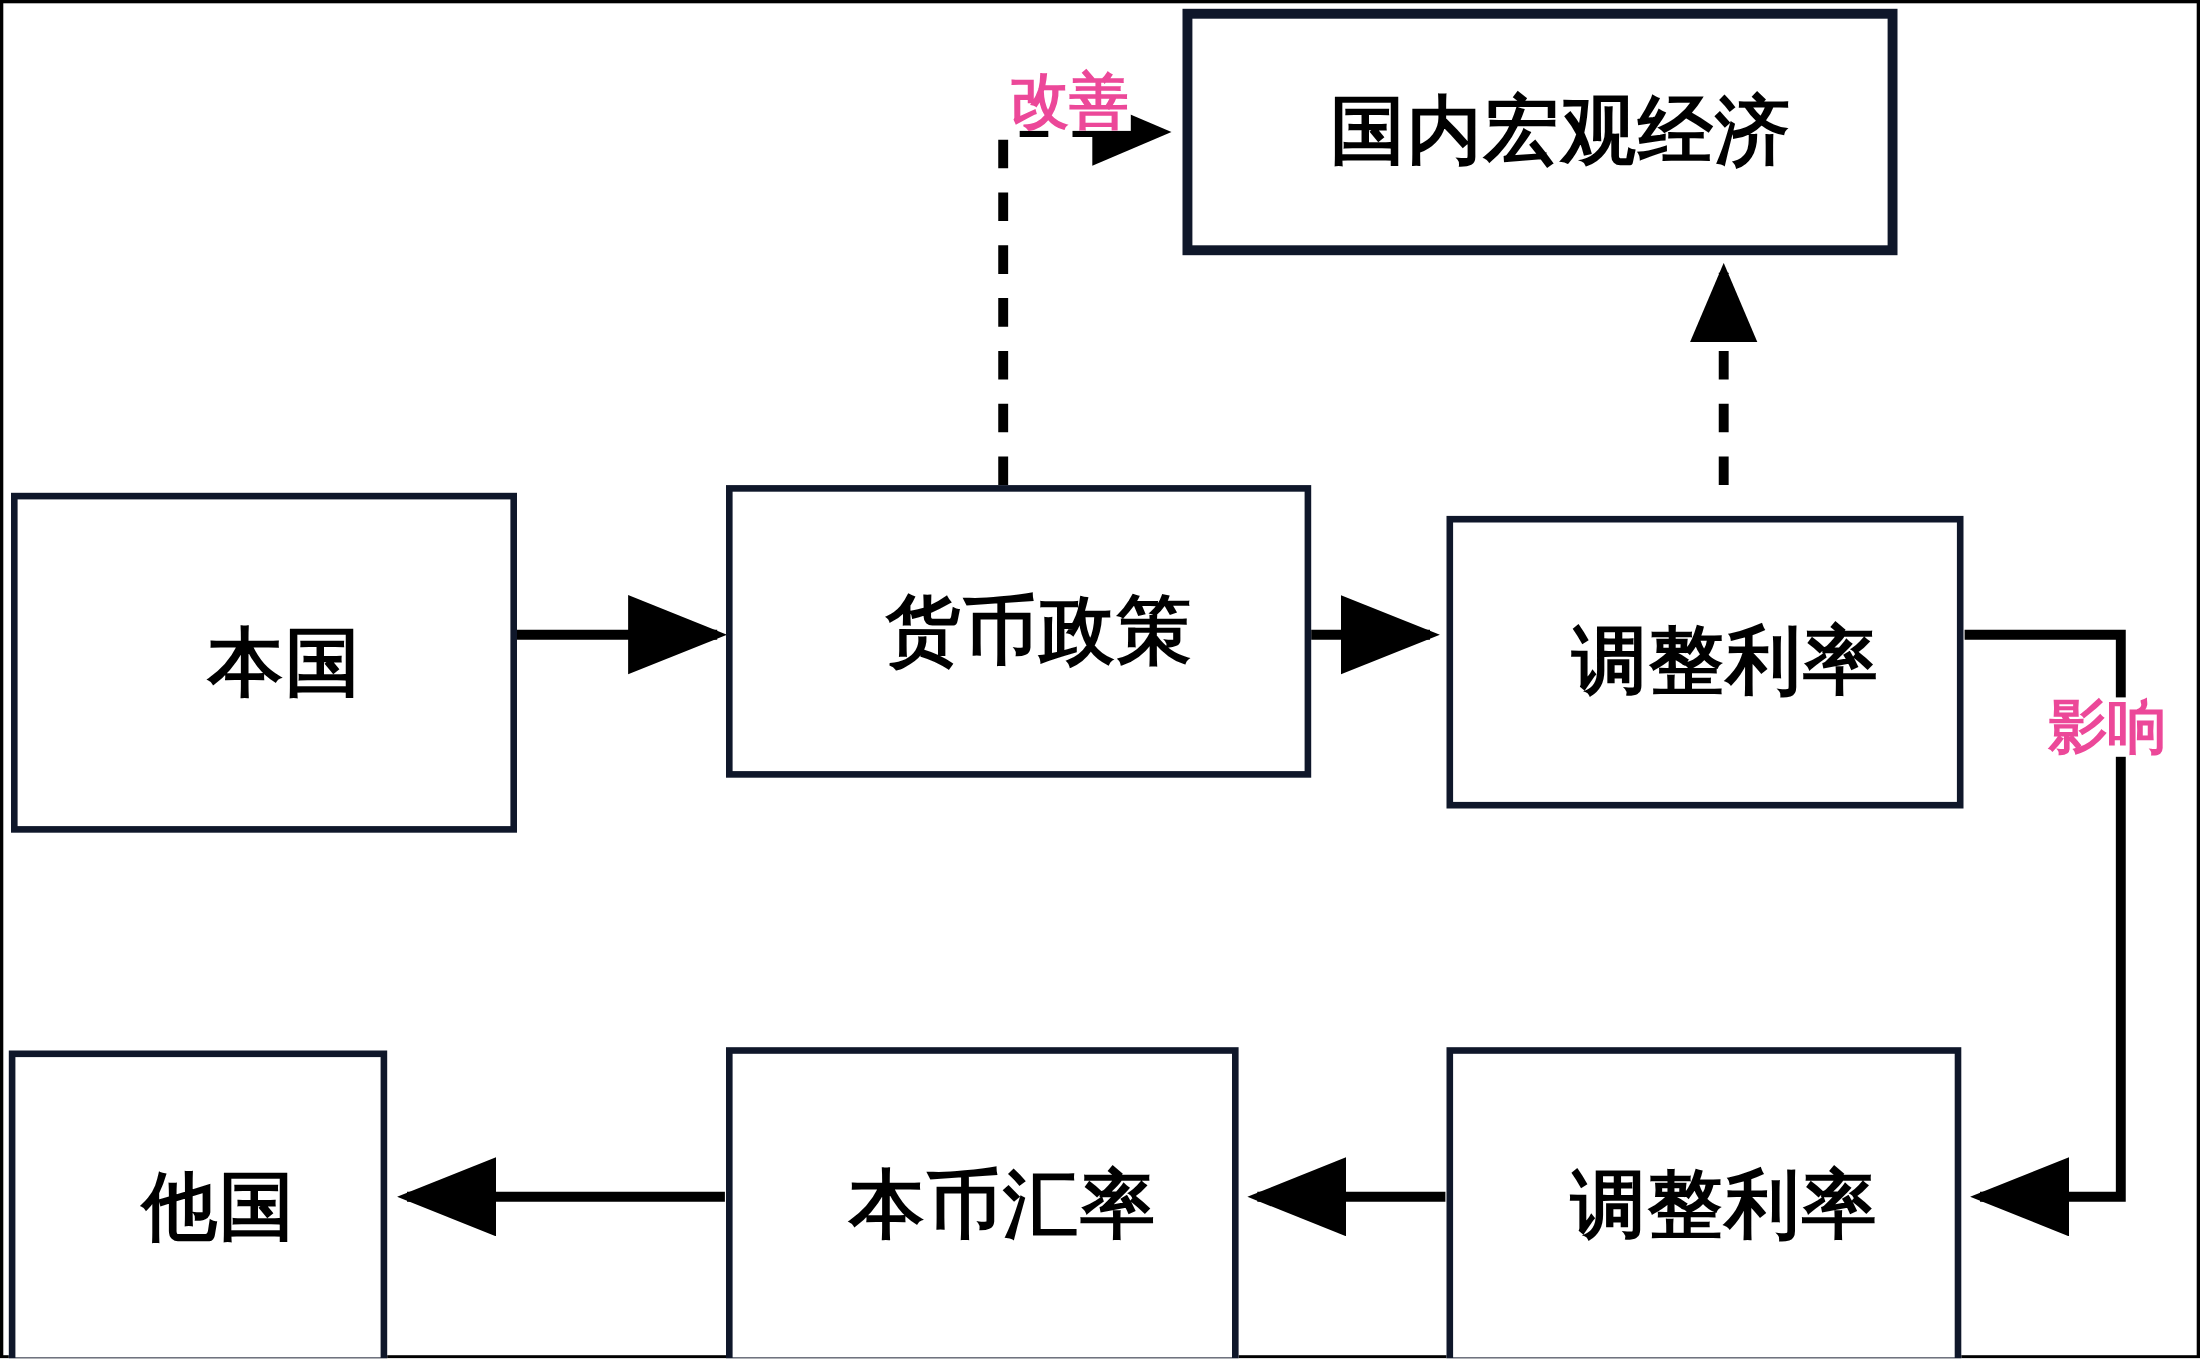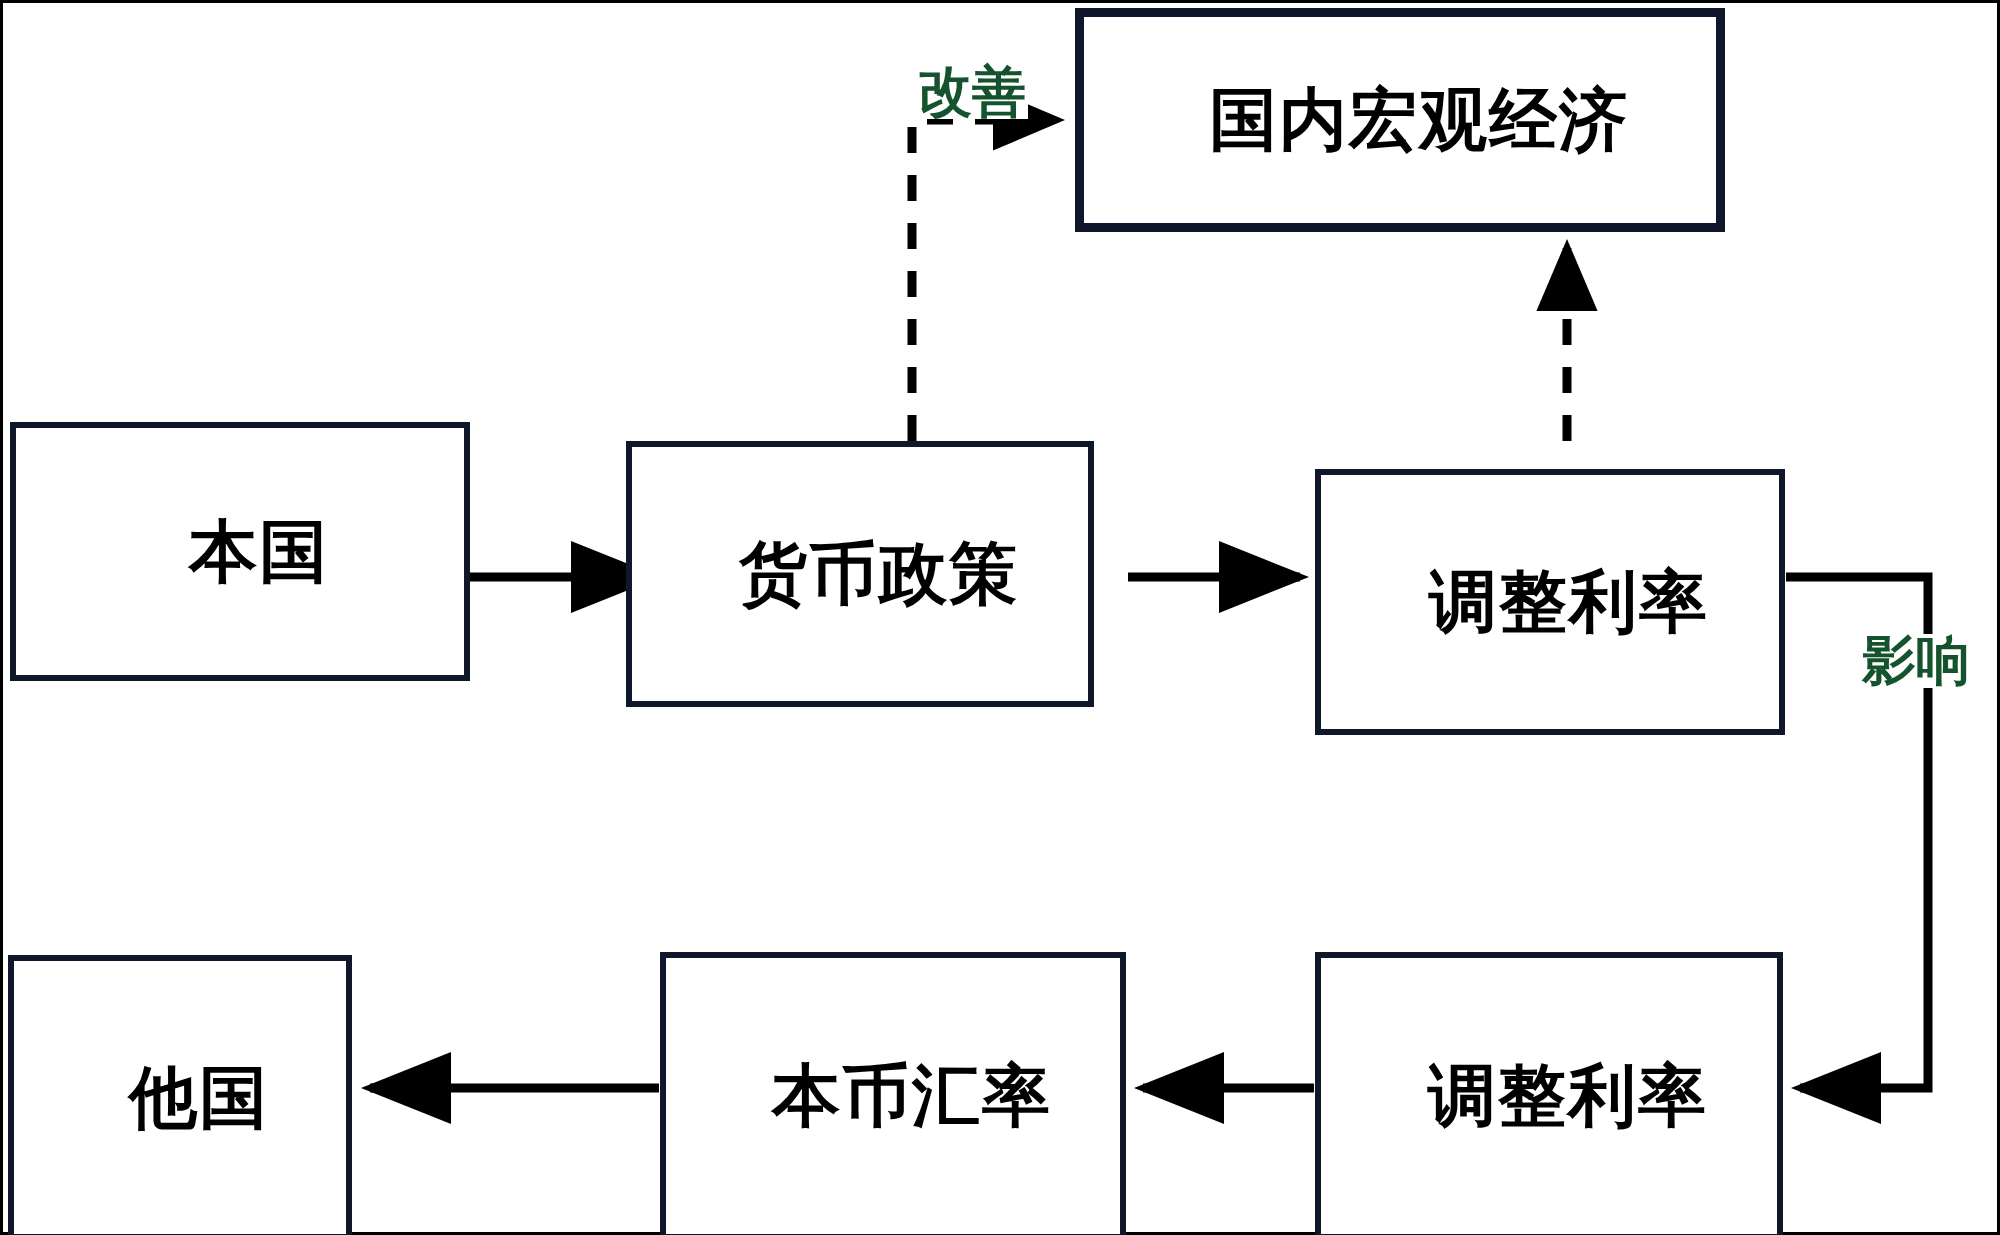--- a/index.html
+++ b/index.html
@@ -52,32 +52,32 @@
     color: #000000;
     letter-spacing: 2px;
     line-height: 1;
     white-space: nowrap;
     font-family: "DejaVu Sans", "Liberation Sans", sans-serif;
   }
   .edge-label {
     position: absolute;
     font-size: 54px;
     font-weight: 700;
-    color: #14532d;
+    color: #ec4899;
     background: #ffffff;
     line-height: 1;
     white-space: nowrap;
     padding: 0 2px;
     font-family: "DejaVu Sans", "Liberation Sans", sans-serif;
   }
 
   
   #node-macro   { left: 1075px; top: 8px;   width: 650px; height: 224px; }
-  #node-home    { left: 10px;   top: 422px; width: 460px; height: 259px; }
-  #node-policy  { left: 626px;  top: 441px; width: 468px; height: 266px; }
+  #node-home    { left: 10px;   top: 448px; width: 460px; height: 309px; }
+  #node-policy  { left: 660px;  top: 441px; width: 532px; height: 266px; }
   #node-rate    { left: 1315px; top: 441px; width: 470px; height: 266px; margin-top: 28px; }
   #node-other   { left: 8px;    top: 955px; width: 344px; height: 285px; }
   #node-forex   { left: 660px;  top: 952px; width: 466px; height: 288px; }
   #node-local   { left: 1315px; top: 952px; width: 468px; height: 288px; }
 
   
   #label-improve { left: 916px;  top: 65px;  }
   #label-impact  { left: 1860px; top: 613px; margin-top: 21px; }
 </style>
 </head>

